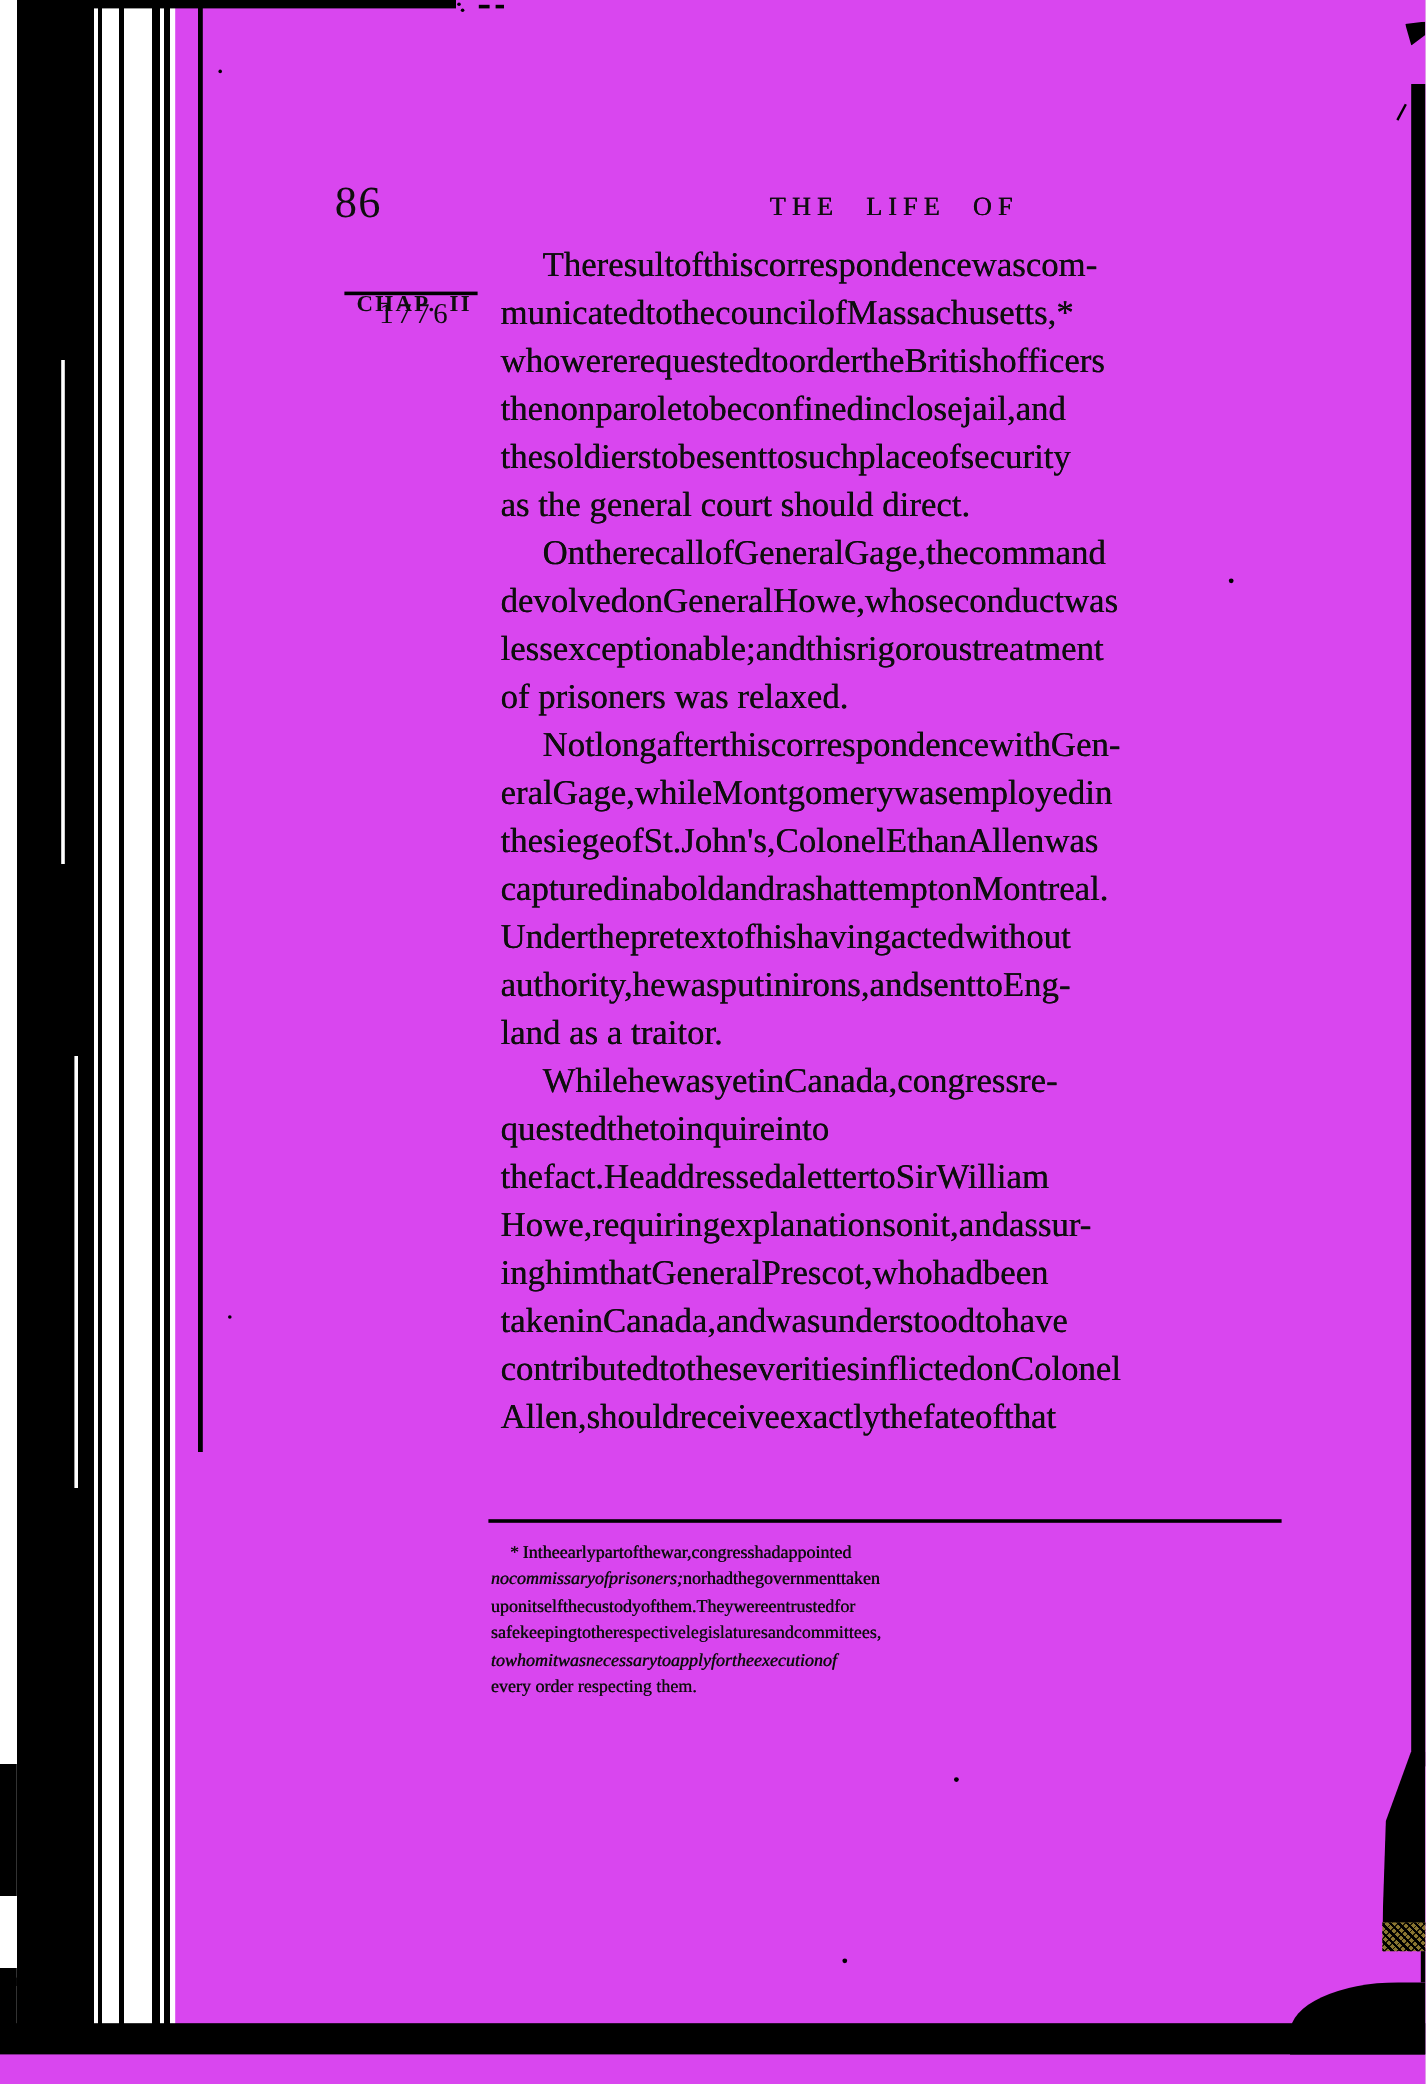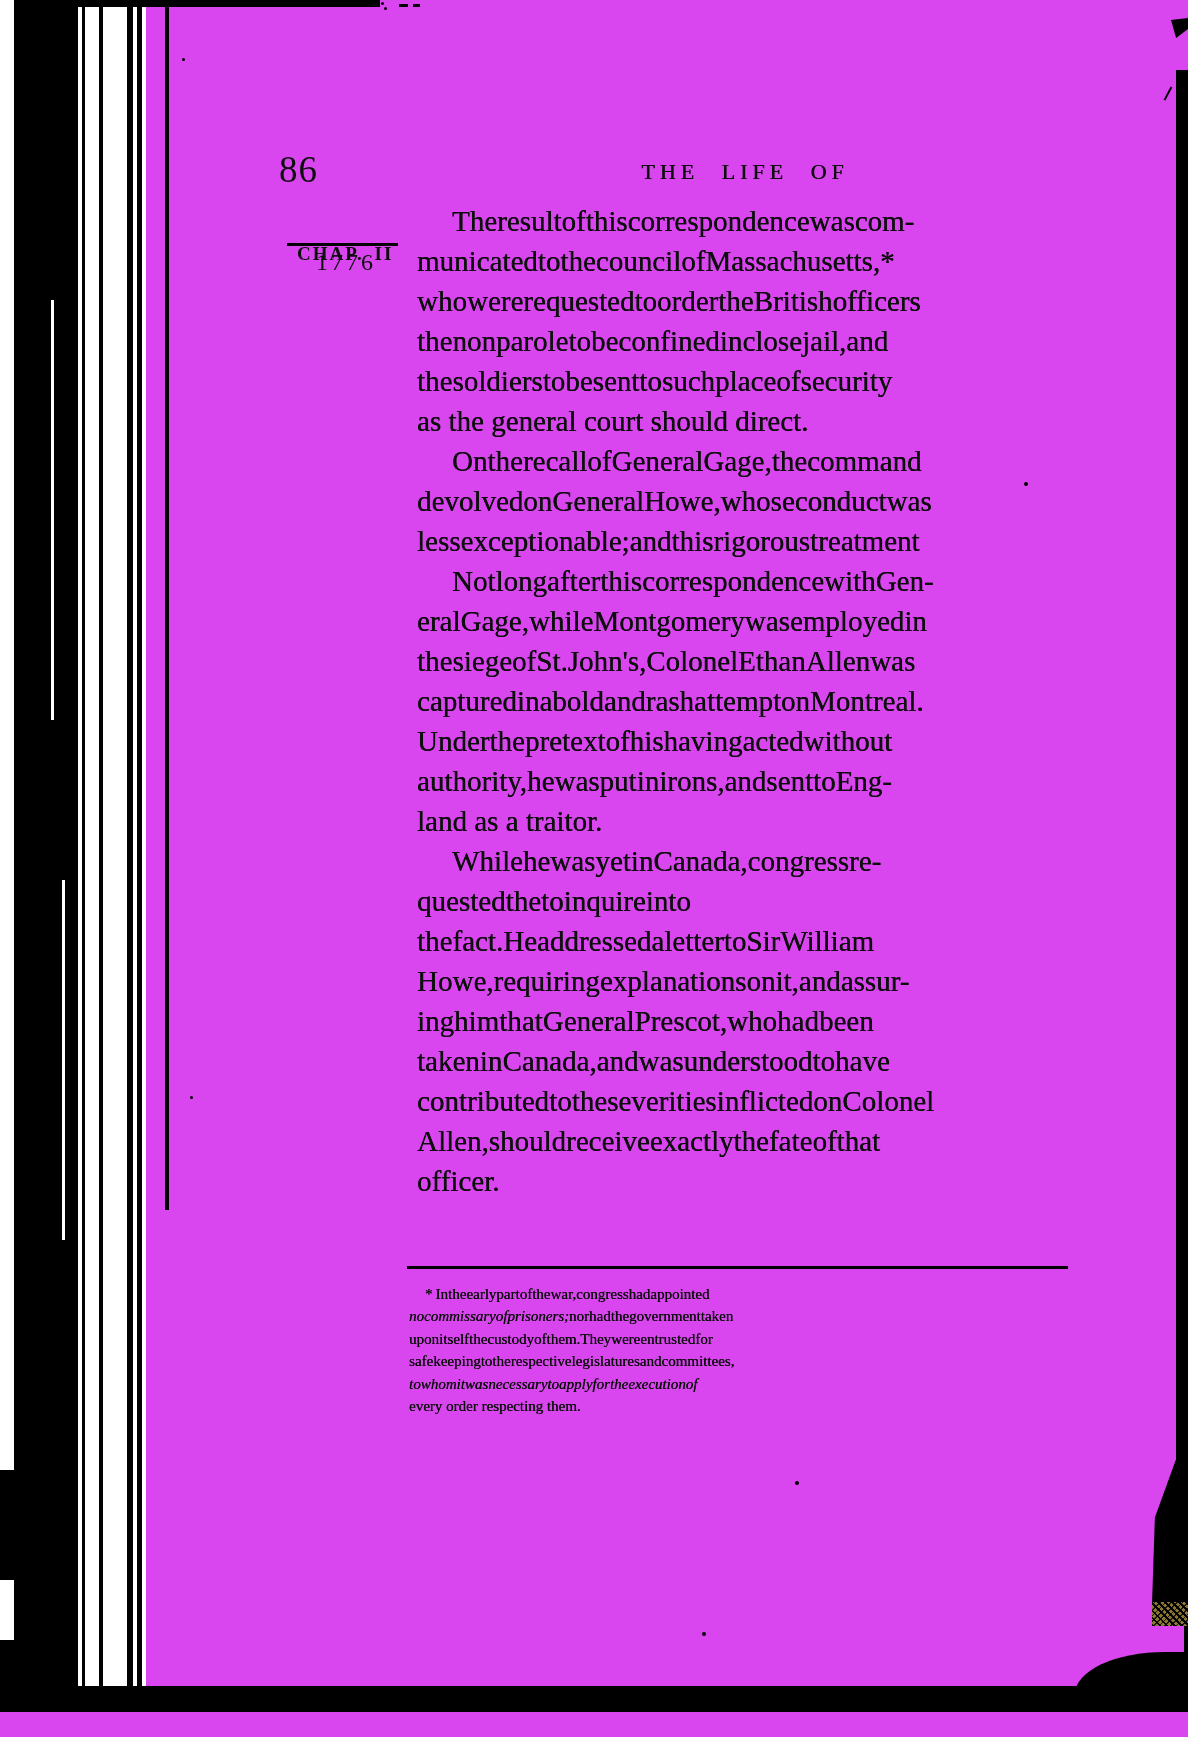--- a/index.html
+++ b/index.html
@@ -161,20 +161,21 @@
         <span>was</span>
       </div>
       <div class="tline jflex">
         <span>less</span>
         <span>exceptionable;</span>
         <span>and</span>
         <span>this</span>
         <span>rigorous</span>
         <span>treatment</span>
       </div>
+      <div class="tline"><span>of prisoners was relaxed.</span></div>
       <div class="tline jflex" style="padding-left: 35px;">
         <span>Not</span>
         <span>long</span>
         <span>after</span>
         <span>this</span>
         <span>correspondence</span>
         <span>with</span>
         <span>Gen-</span>
       </div>
       <div class="tline jflex">
@@ -300,21 +301,20 @@
       <div class="tline jflex">
         <span>Allen,</span>
         <span>should</span>
         <span>receive</span>
         <span>exactly</span>
         <span>the</span>
         <span>fate</span>
         <span>of</span>
         <span>that</span>
       </div>
-      <div class="tline"><span>officer.</span></div>
     </div>
 
   <div class="fn-rule"></div>
   <div class="fn-block" id="fn-block">
       <div class="tline jflex" style="padding-left: 16px;">
         <span>* In</span>
         <span>the</span>
         <span>early</span>
         <span>part</span>
         <span>of</span>

